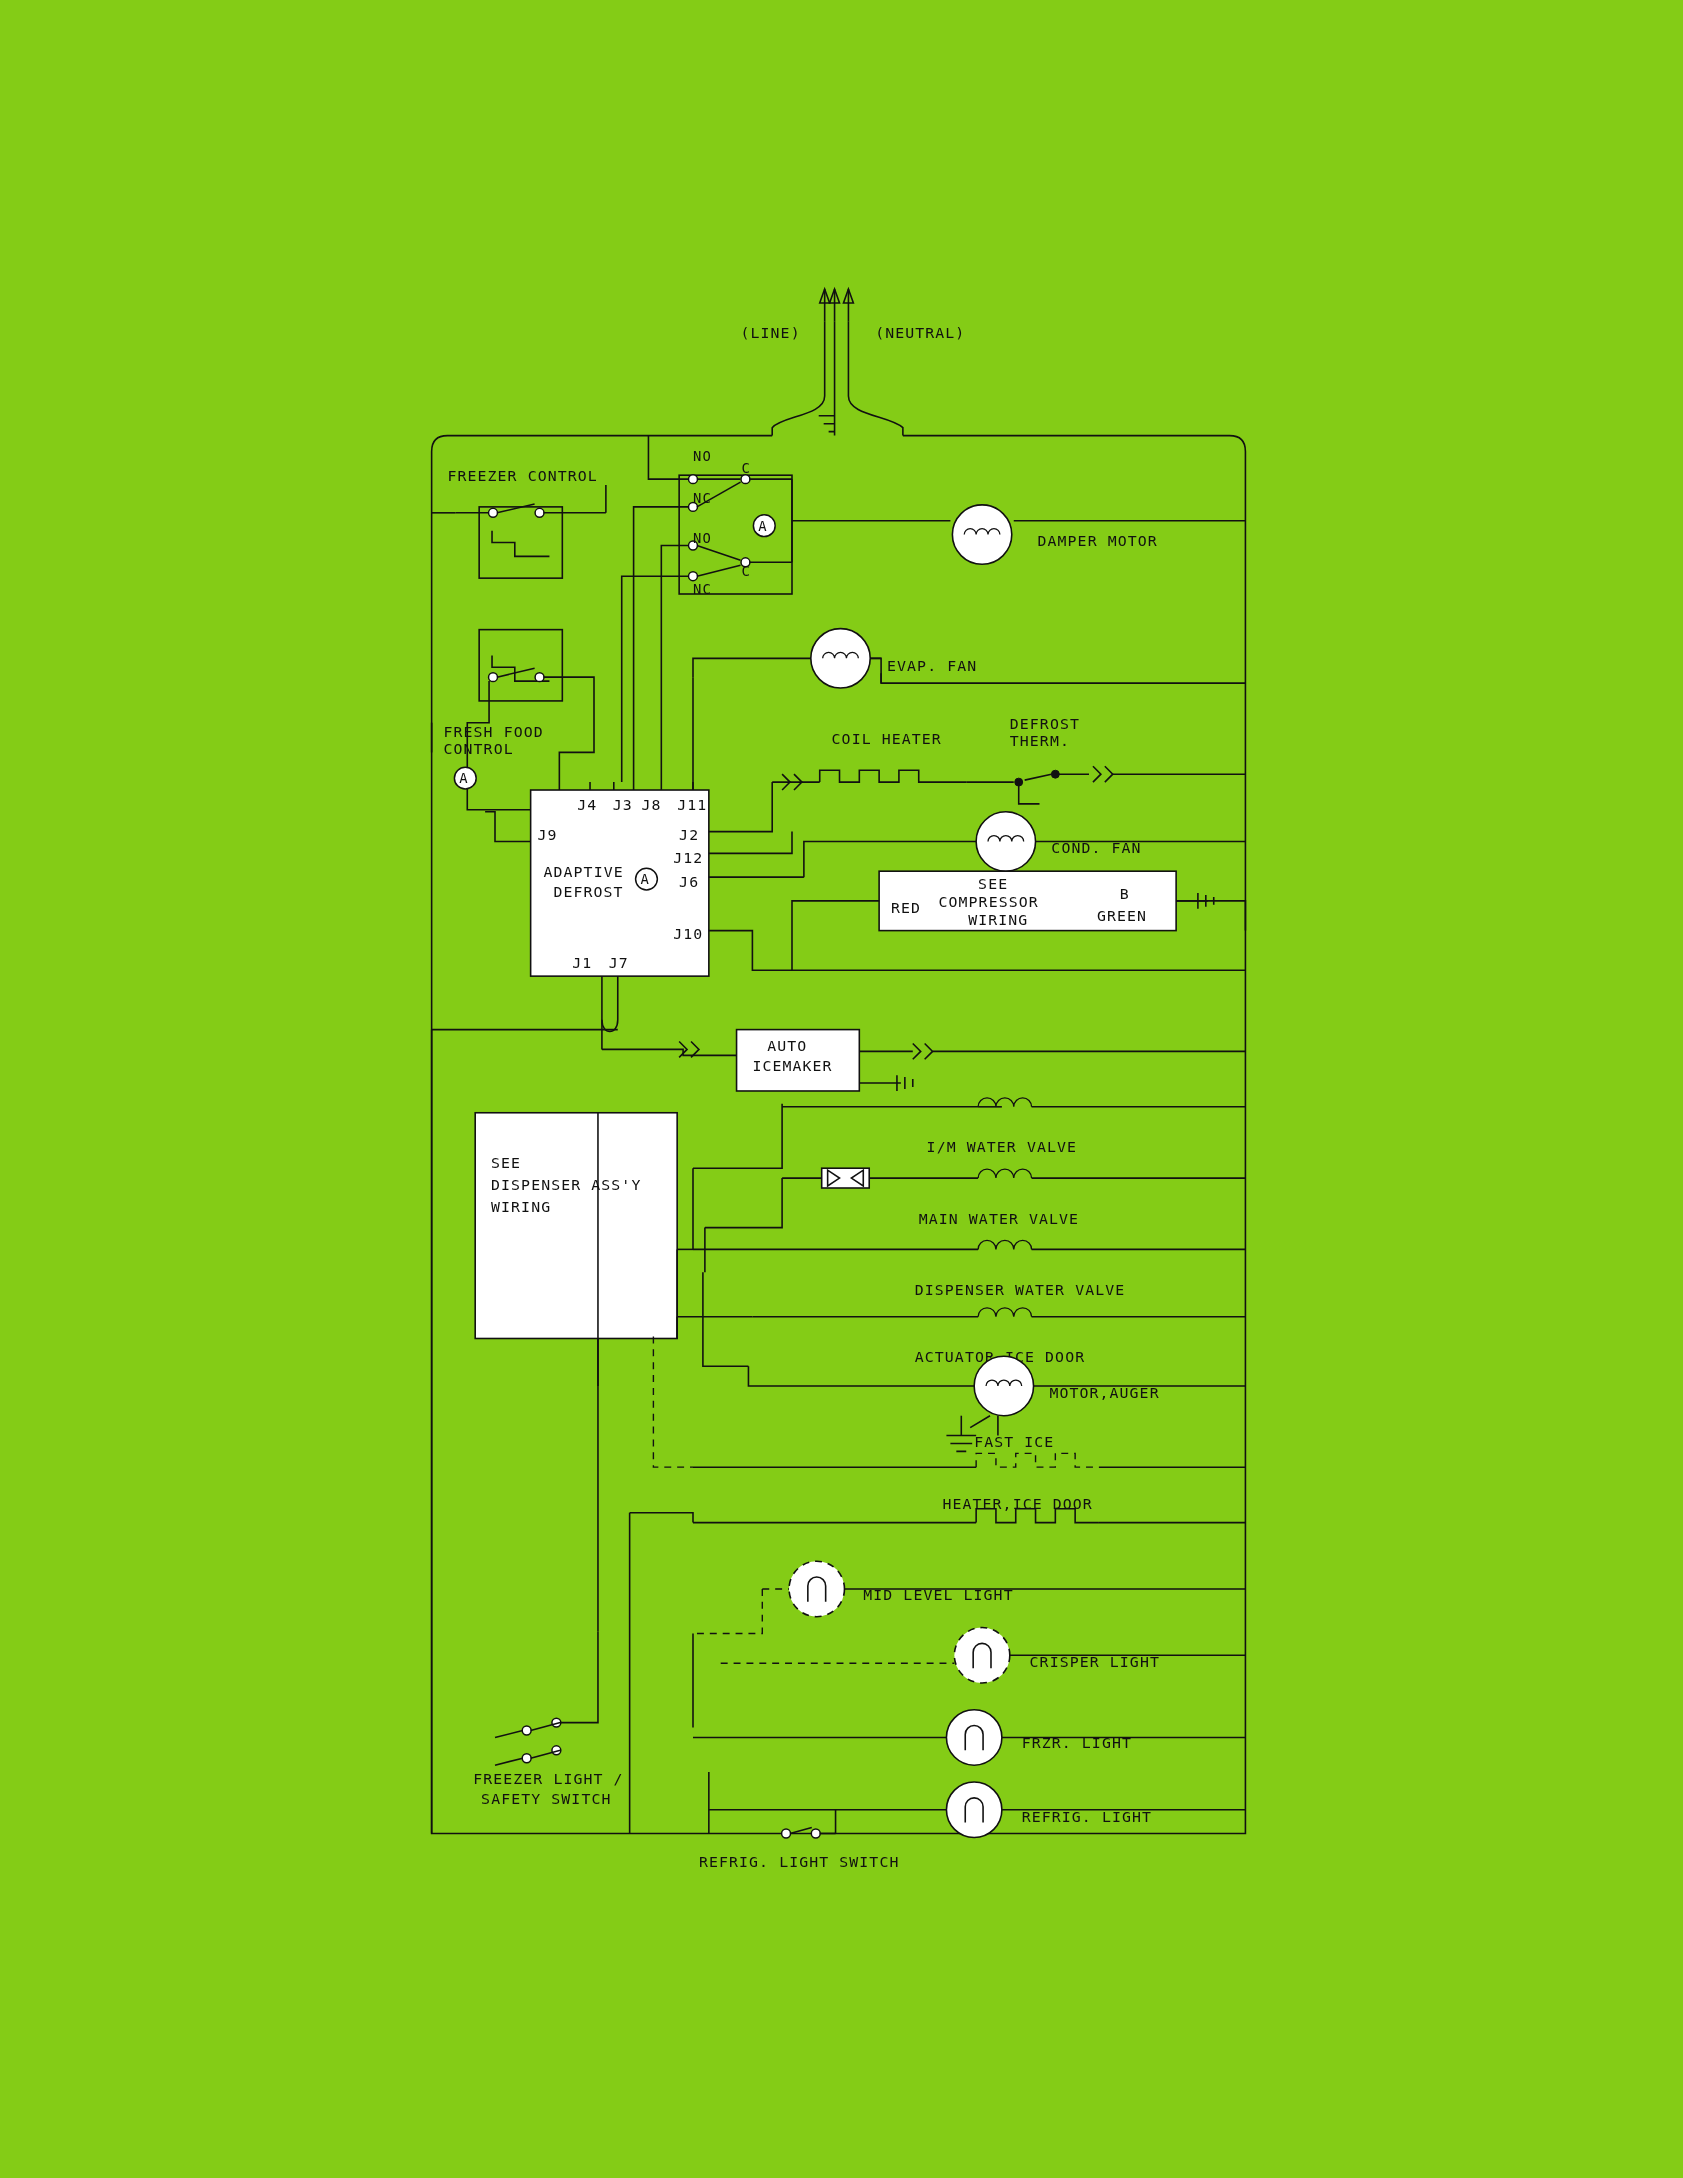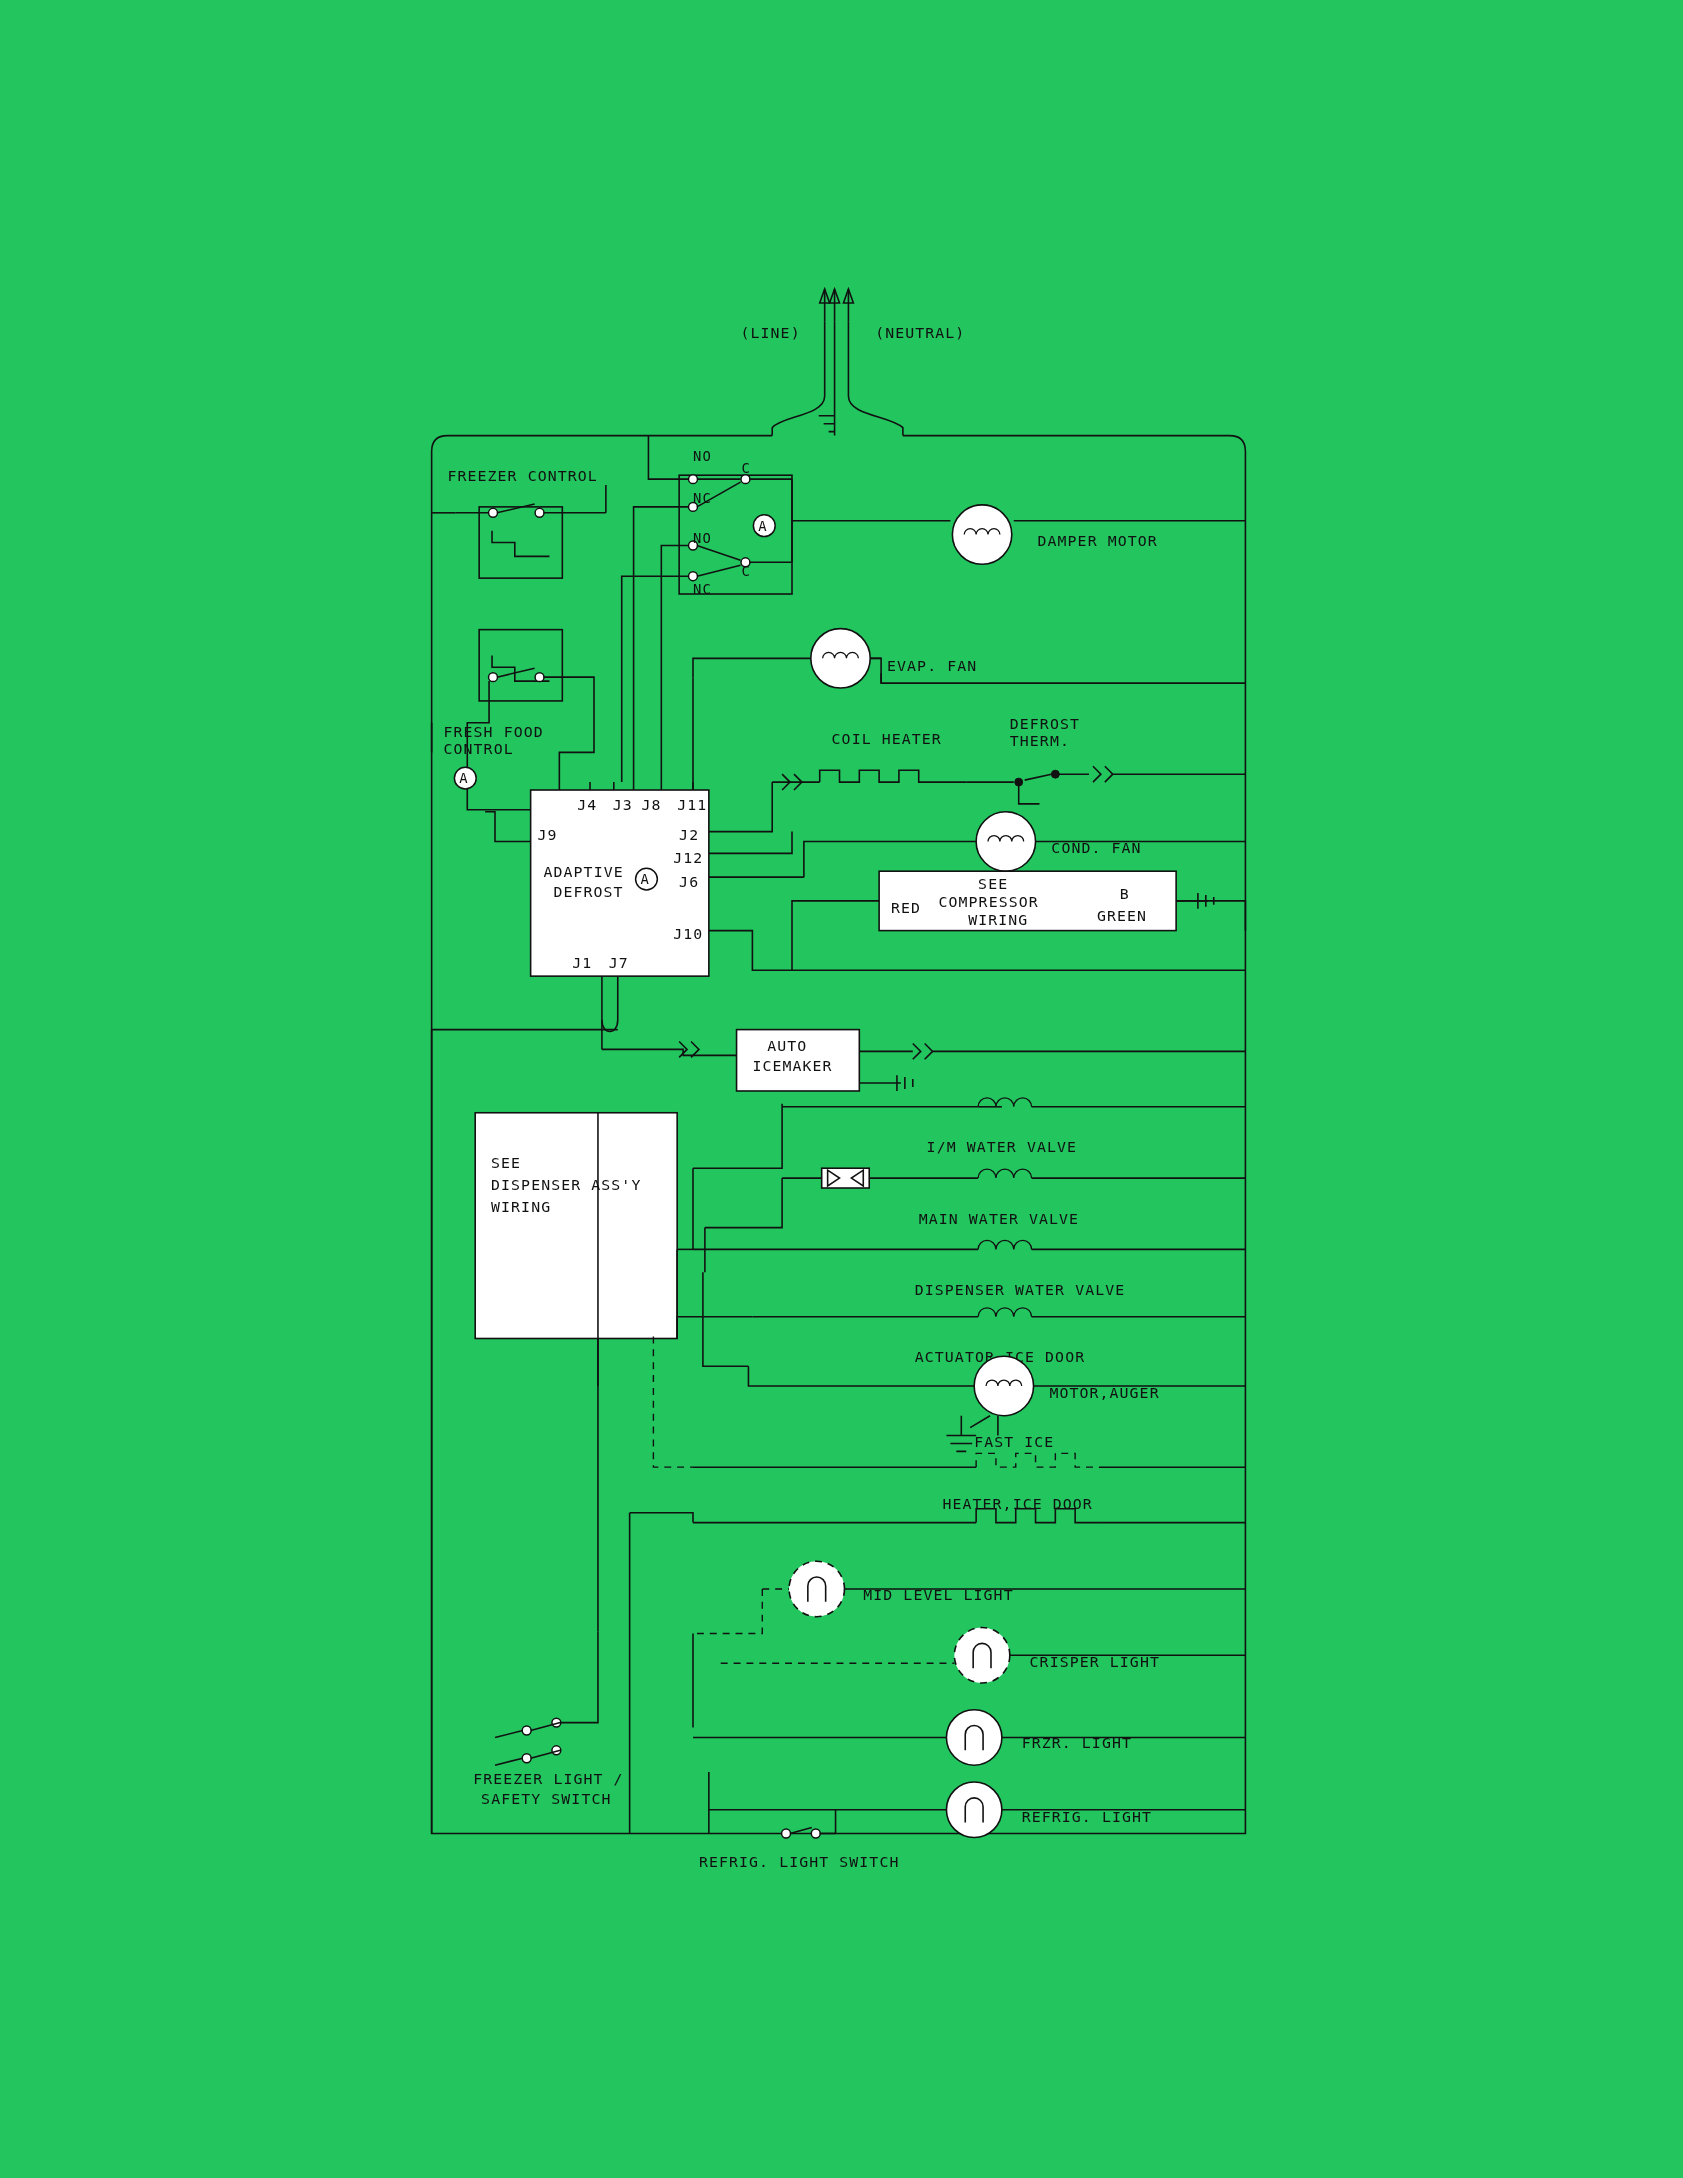--- a/index.html
+++ b/index.html
@@ -10,21 +10,21 @@
   body {
     width: 1683px;
     height: 2178px;
     font-family: "DejaVu Sans Mono", monospace;
     overflow: hidden;
   }
   #sheet {
     position: relative;
     width: 1683px;
     height: 2178px;
-    background: #22c55e;
+    background: #84cc16;
   }
   svg#schematic {
     position: absolute;
     left: 0;
     top: 0;
     width: 1683px;
     height: 2178px;
   }
   text {
     font-family: "DejaVu Sans Mono", monospace;

